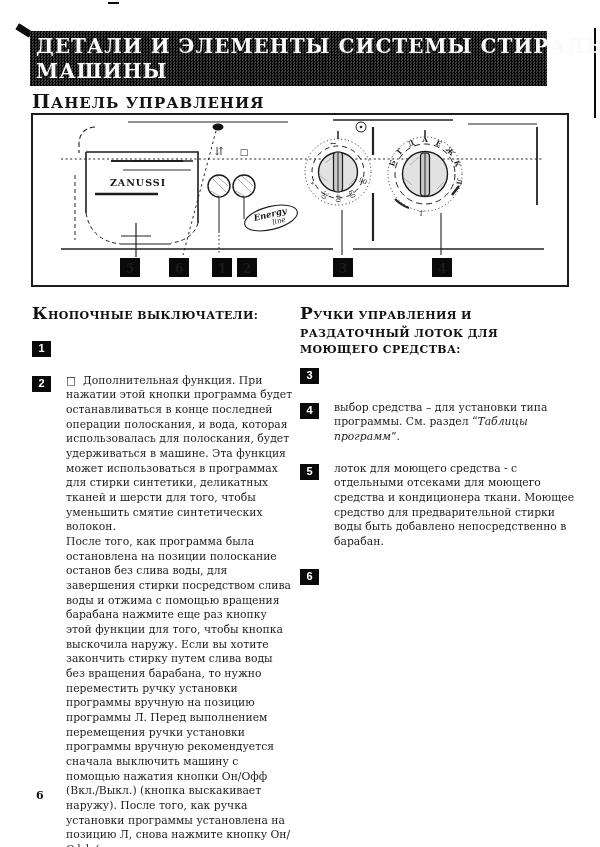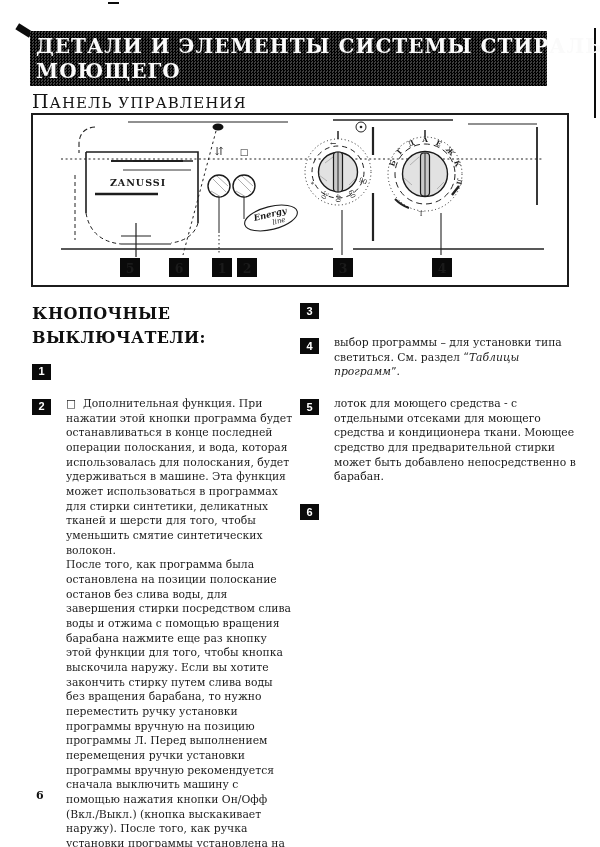--- a/index.html
+++ b/index.html
@@ -23,37 +23,37 @@
     background-size:3px 3px;
     color:#fafafa; padding:3px 6px 0 6px;
   }
   .title-band h1 {
     font-size:20px; line-height:25px; font-weight:bold;
     letter-spacing:1px; font-family:"DejaVu Serif","Liberation Serif",serif;
     white-space:nowrap;
   }
   .subtitle {
     position:absolute; left:32px; top:90px;
-    font-size:15px; font-weight:normal; letter-spacing:1px; color:#141414;
+    font-size:15px; font-weight:bold; letter-spacing:1px; color:#141414;
   }
   .subtitle::first-letter { font-size:19px; }
 
   
   .figure {
     position:absolute; left:31px; top:113px; width:538px; height:174px;
     border:2px solid #1c1c1c; background:#fff;
   }
 
   
   .col { position:absolute; font-size:10.8px; line-height:1.36; }
   .col-left  { left:32px;  top:301px; width:261px; }
   .col-right { left:300px; top:301px; width:277px; }
 
   .col h2 {
-    font-size:16px; font-weight:bold; letter-spacing:.4px;
+    font-size:11px; font-weight:bold; letter-spacing:.4px;
     line-height:1.45; color:#101010; margin-bottom:13px;
   }
   .col h2::first-letter { font-size:17px; }
   .col-right h2 { margin-bottom:8px; }
 
   .item { display:grid; grid-template-columns:34px 1fr; margin-bottom:17px; }
   .badge {
     width:19px; height:16px; margin-top:2px; background:#0a0a0a; color:#fff;
     font-family:"Liberation Sans","DejaVu Sans",sans-serif;
     font-size:11px; font-weight:bold;
@@ -75,21 +75,21 @@
 <body>
 
 <div class="page">
 
   <div class="artifact art-corner-wedge"></div>
   <div class="artifact art-top-dash"></div>
   <div class="artifact art-right-line"></div>
 
   <div class="title-band">
     <h1>ДЕТАЛИ И ЭЛЕМЕНТЫ СИСТЕМЫ СТИРАЛЬНОЙ</h1>
-    <h1>МОЮЩЕГО</h1>
+    <h1>МАШИНЫ</h1>
   </div>
 
   <div class="subtitle">ПАНЕЛЬ УПРАВЛЕНИЯ</div>
 
   <div class="figure">
     <svg viewBox="0 0 534 170" width="534" height="170">
 
       <g stroke="#222" fill="none">
         <path d="M95,7 H255" stroke-width="1.2"></path>
         <path d="M300,5 H420" stroke-width="1.6"></path>
@@ -212,42 +212,43 @@
           <span class="badge">2</span>
         </div>
       <div class="itext">
         <p><span class="sym">□</span>&nbsp;&nbsp;<span>Дополнительная функция. При нажатии этой кнопки программа будет останавливаться в конце последней операции полоскания, и вода, которая использовалась для полоскания, будет удерживаться в машине. Эта функция может использоваться в программах для стирки синтетики, деликатных тканей и шерсти для того, чтобы уменьшить смятие синтетических волокон.</span></p>
         <p>После того, как программа была остановлена на позиции полоскание останов без слива воды, для завершения стирки посредством слива воды и отжима с помощью вращения барабана нажмите еще раз кнопку этой функции для того, чтобы кнопка выскочила наружу. Если вы хотите закончить стирку путем слива воды без вращения барабана, то нужно переместить ручку установки программы вручную на позицию программы Л. Перед выполнением перемещения ручки установки программы вручную рекомендуется сначала выключить машину с помощью нажатия кнопки Он/Офф (Вкл./Выкл.) (кнопка выскакивает наружу). После того, как ручка установки программы установлена на позицию Л, снова нажмите кнопку Он/Офф (кнопка остается в утопленном положении) для завершения программы.</p>
       </div>
     </div>
   </div>
 
   <div class="col col-right">
+    <h2>РУЧКИ УПРАВЛЕНИЯ И РАЗДАТОЧНЫЙ ЛОТОК ДЛЯ МОЮЩЕГО СРЕДСТВА:</h2>
 
     <div class="item">
       <div>
           <span class="badge">3</span>
         </div>
     </div>
 
     <div class="item">
       <div>
           <span class="badge">4</span>
         </div>
       <div class="itext">
-        <p><span>выбор программы – для установки типа светиться. См. раздел “</span><span class="ital">Таблицы программ</span><span>”.</span></p>
+        <p><span>выбор средства – для установки типа программы. См. раздел “</span><span class="ital">Таблицы программ</span><span>”.</span></p>
       </div>
     </div>
 
     <div class="item">
       <div>
           <span class="badge">5</span>
         </div>
       <div class="itext">
-          <p>лоток для моющего средства - с отдельными отсеками для моющего средства и кондиционера ткани. Моющее средство для предварительной стирки может быть добавлено непосредственно в барабан.</p>
+          <p>лоток для моющего средства - с отдельными отсеками для моющего средства и кондиционера ткани. Моющее средство для предварительной стирки воды быть добавлено непосредственно в барабан.</p>
         </div>
     </div>
 
     <div class="item">
       <div>
           <span class="badge">6</span>
         </div>
     </div>
   </div>
 

